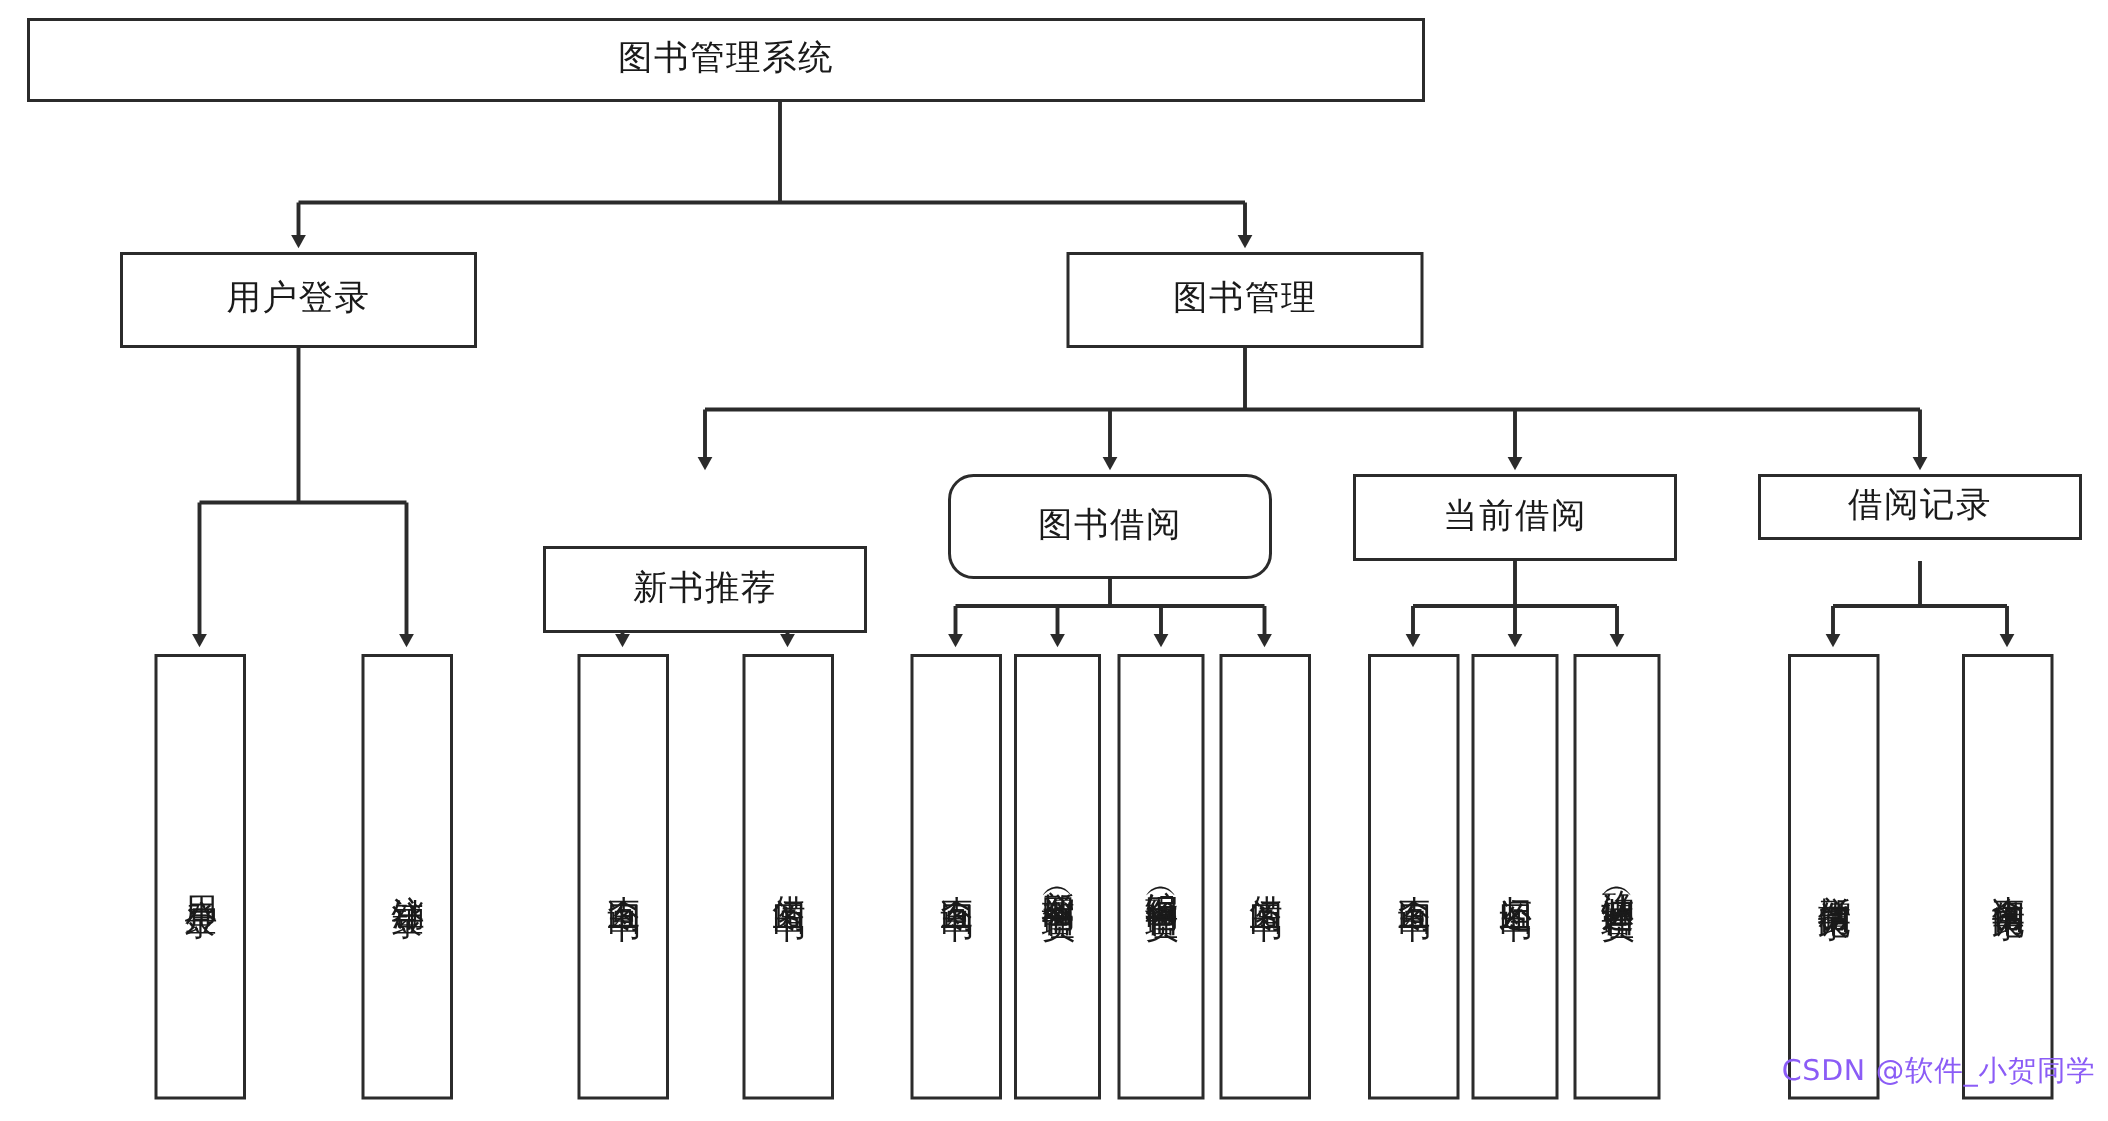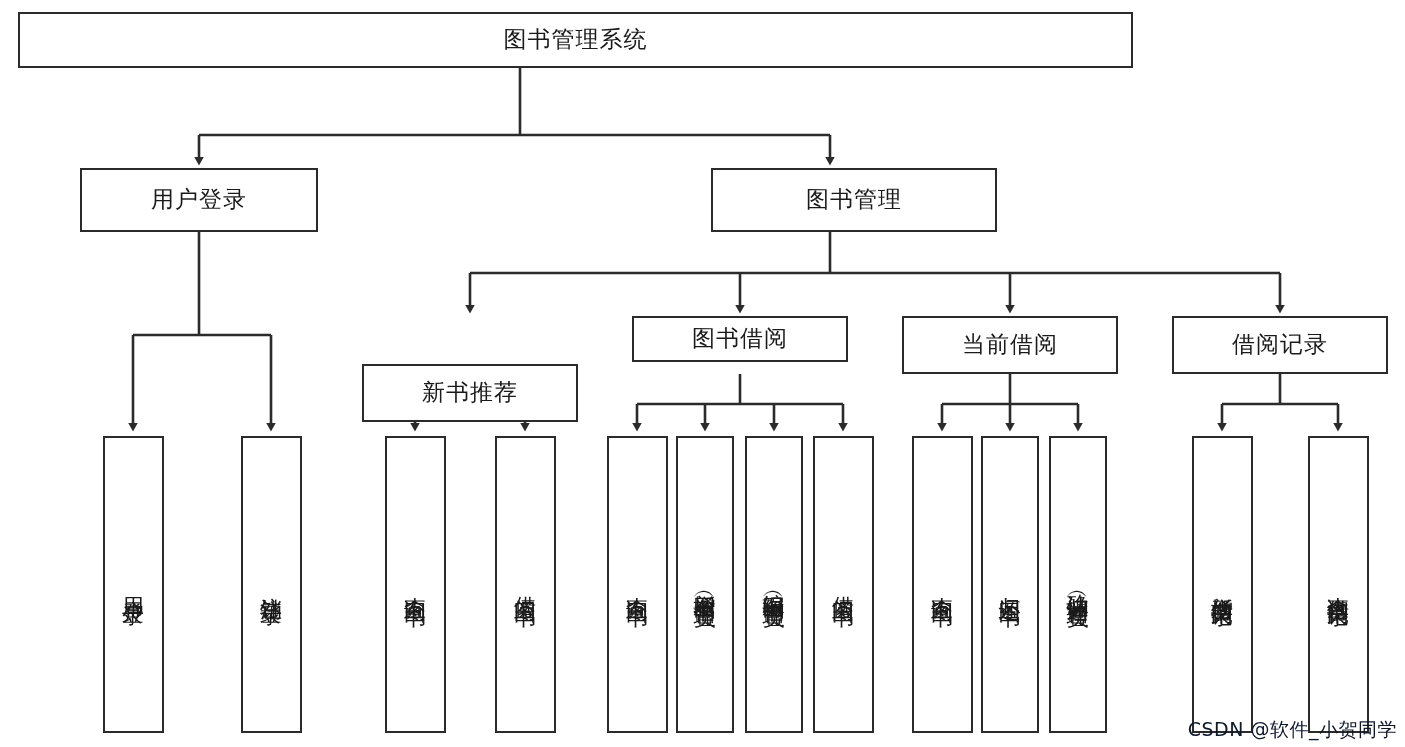--- a/index.html
+++ b/index.html
@@ -57,23 +57,23 @@
     letter-spacing: 3px;
     white-space: nowrap;
     color: #1a1a1a;
   }
   .vert.tall .vlabel {
     letter-spacing: 2px;
   }
   #watermark {
     position: absolute;
     right: 8px;
-    bottom: 4px;
+    bottom: 20px;
     font-size: 19px;
-    color: #0f172a;
+    color: #8b5cf6;
     letter-spacing: 0.5px;
     white-space: nowrap;
   }
 </style>
 </head>
 <body>
 
 <div id="canvas">
 
   <svg id="wires" viewBox="0 0 1405 747">
@@ -119,41 +119,41 @@
       <path d="M1010,404 L1010,424" marker-end="url(#arrow)"></path>
       <path d="M1078,404 L1078,424" marker-end="url(#arrow)"></path>
 
       <path d="M1280,374 L1280,404"></path>
       <path d="M1222,404 L1338,404"></path>
       <path d="M1222,404 L1222,424" marker-end="url(#arrow)"></path>
       <path d="M1338,404 L1338,424" marker-end="url(#arrow)"></path>
     </g>
   </svg>
 
-  <div class="node horiz root" style="left:18px; top:12px; width:1115px; height:56px;">
+  <div class="node horiz root" style="left:18px; top:12px; width:932px; height:56px;">
     <span>图书管理系统</span>
   </div>
 
   <div class="node horiz" style="left:80px; top:168px; width:238px; height:64px;">
     <span>用户登录</span>
   </div>
-  <div class="node horiz" style="left:711px; top:168px; width:286px; height:64px;">
+  <div class="node horiz" style="left:711px; top:168px; width:238px; height:64px;">
     <span>图书管理</span>
   </div>
 
   <div class="node horiz" style="left:362px; top:316px; width:216px; height:58px;margin-top:48px;">
     <span>新书推荐</span>
   </div>
-  <div class="node horiz" style="left:632px; top:316px; width:216px; height:46px;">
+  <div class="node horiz" style="left:632px; top:316px; width:216px; height:70px;border-radius:17px;">
     <span>图书借阅</span>
   </div>
   <div class="node horiz" style="left:902px; top:316px; width:216px; height:58px;align-items:center;">
     <span>当前借阅</span>
   </div>
-  <div class="node horiz" style="left:1172px; top:316px; width:216px; height:58px;">
+  <div class="node horiz" style="left:1172px; top:316px; width:216px; height:44px;">
     <span>借阅记录</span>
   </div>
 
   <div class="node vert" style="left:103px; top:436px; width:61px; height:297px;">
     <span class="vlabel">用户登录</span>
   </div>
   <div class="node vert" style="left:241px; top:436px; width:61px; height:297px;">
     <span class="vlabel">注销登录</span>
   </div>
 

